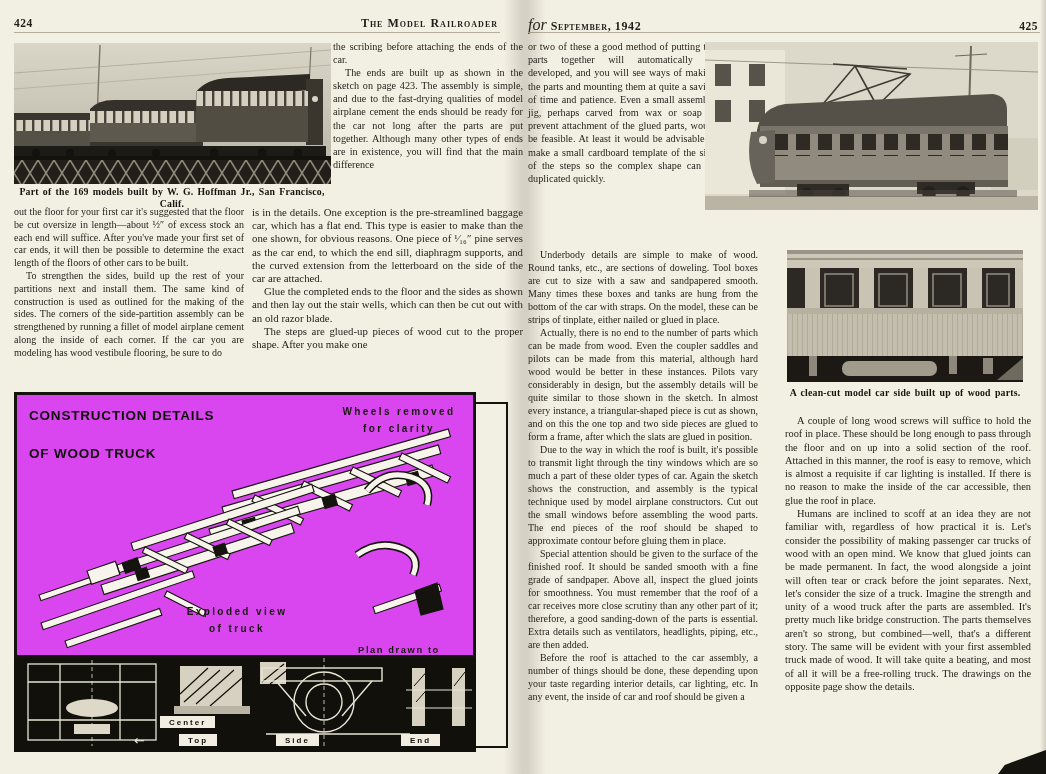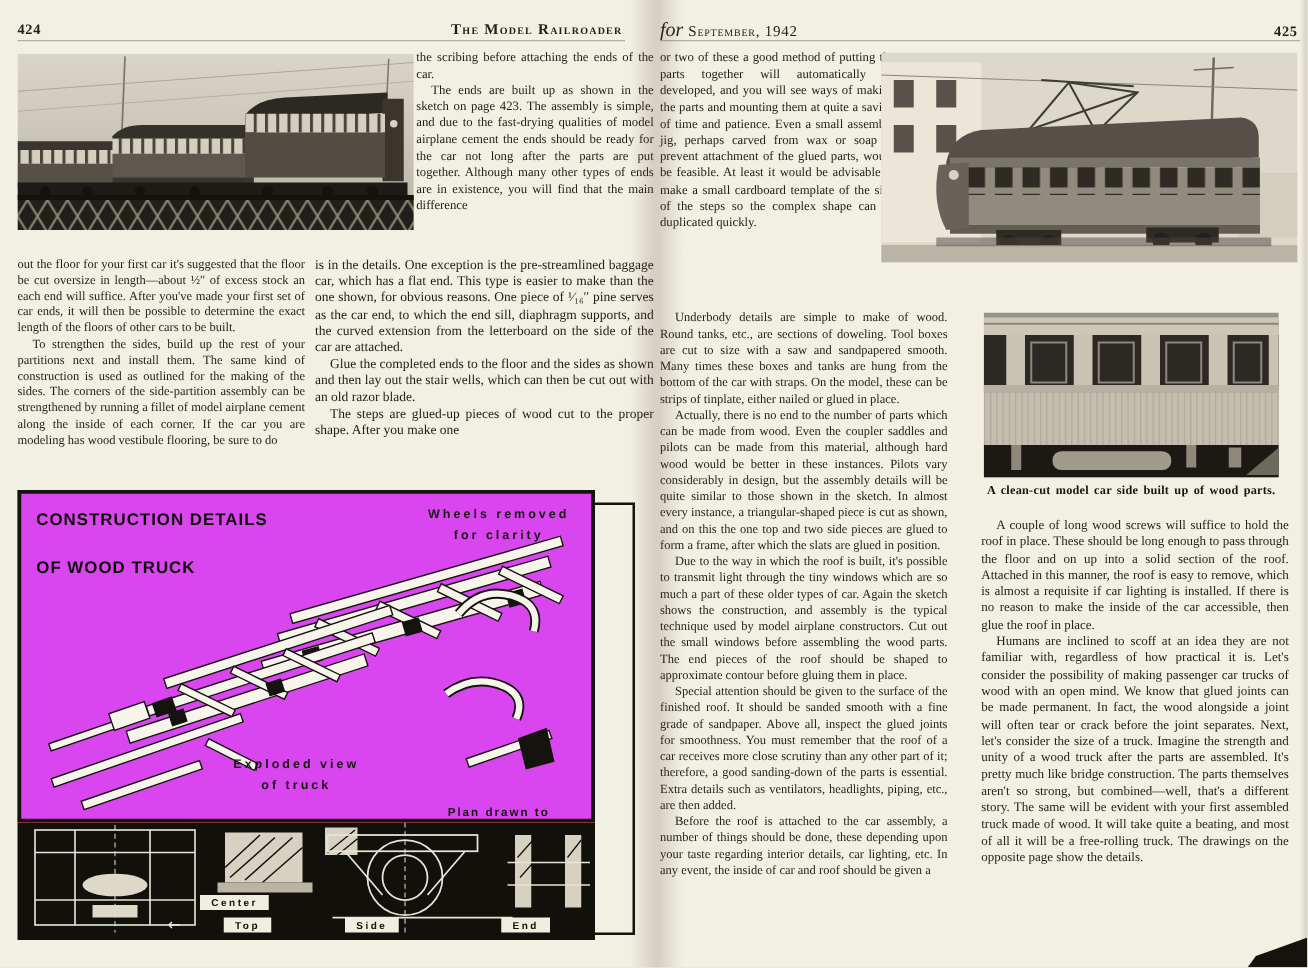--- a/index.html
+++ b/index.html
@@ -4,21 +4,21 @@
 <style>
   html,body{margin:0;padding:0;width:1046px;height:774px;overflow:hidden;background:#e8e4d6;}
   #spread{position:relative;width:1046px;height:774px;background:#f2efe3;font-family:"Liberation Serif",serif;color:#221f19;}
   .abs{position:absolute;}
 
   
   .pghead{display:flex;justify-content:space-between;align-items:baseline;}
   .pn{font-size:11.5px;font-weight:700;letter-spacing:.5px;}
   .jt{font-variant:small-caps;font-weight:600;font-size:12px;letter-spacing:1px;}
   .folio i{font-style:italic;font-weight:400;}
-  .folio .sc{font-variant:small-caps;font-weight:400;letter-spacing:.6px;font-size:12px;}
+  .folio .sc{font-variant:small-caps;font-weight:700;letter-spacing:.6px;font-size:12px;}
   .rule{height:1px;background:#b4ae9b;}
 
   
   .bt{text-align:justify;color:#211e18;}
   .bt p{margin:0;text-indent:12px;}
   .bt p.noindent{text-indent:0;}
   .c-narrowL{font-size:10.2px;line-height:13.1px;}
   .c-wideL{font-size:10px;line-height:12.8px;}
   .c-rbot{font-size:10.8px;line-height:13.2px;}
   .c-l425t{font-size:10.2px;line-height:13.2px;}
@@ -101,20 +101,21 @@
           <circle cx="98" cy="110" r="4"></circle>
         <circle cx="142" cy="110" r="4"></circle>
           <circle cx="200" cy="110" r="4.5"></circle>
           <circle cx="248" cy="110" r="4.5"></circle>
           <circle cx="284" cy="110" r="4.5"></circle>
       </g>
       <rect x="0" y="113" width="317" height="28" fill="url(#lattice)"></rect>
       <rect x="0" y="113" width="317" height="4" fill="#14120d"></rect>
     </svg>
   </figure>
+  <div class="abs caption" style="left:10px;top:186px;width:324px;">Part of the 169 models built by W. G. Hoffman Jr., San Francisco, Calif.</div>
 
   <div class="abs bt c-narrowL" style="left:333px;top:40px;width:190px;">
     <p class="noindent">the scribing before attaching the ends of the car.</p>
     <p>The ends are built up as shown in the sketch on page 423. The assembly is simple, and due to the fast-drying qualities of model airplane cement the ends should be ready for the car not long after the parts are put together. Although many other types of ends are in existence, you will find that the main difference</p>
   </div>
 
   <div class="abs bt c-wideL" style="left:14px;top:206px;width:230px;">
     <p class="noindent">out the floor for your first car it's suggested that the floor be cut oversize in length—about ½″ of excess stock an each end will suffice. After you've made your first set of car ends, it will then be possible to determine the exact length of the floors of other cars to be built.</p>
     <p>To strengthen the sides, build up the rest of your partitions next and install them. The same kind of construction is used as outlined for the making of the sides. The corners of the side-partition assembly can be strengthened by running a fillet of model airplane cement along the inside of each corner. If the car you are modeling has wood vestibule flooring, be sure to do</p>
   </div>

